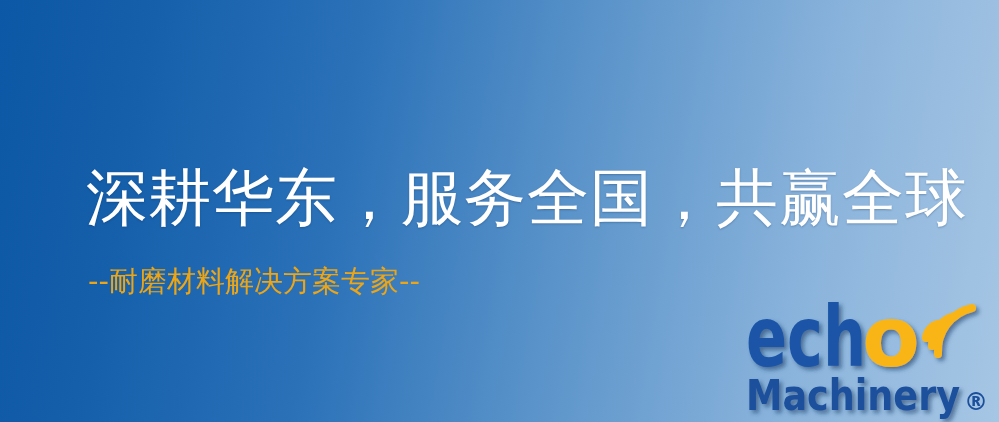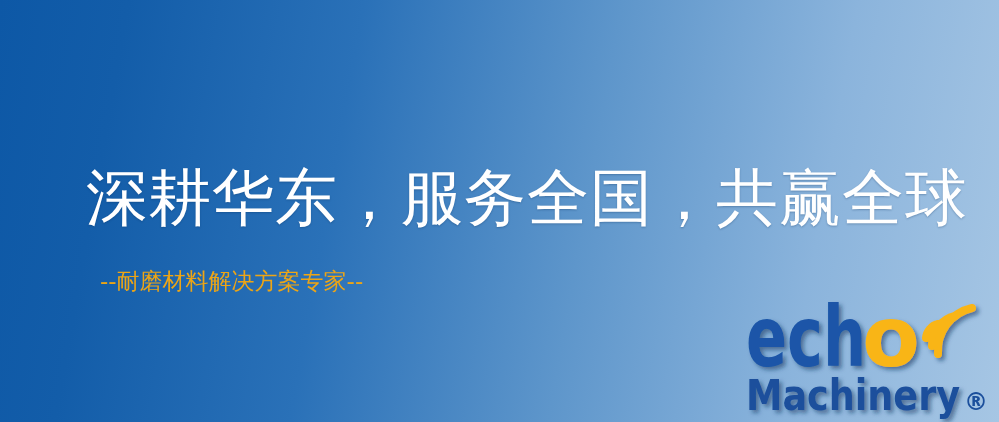--- a/index.html
+++ b/index.html
@@ -38,24 +38,24 @@
     letter-spacing: 1px;
     color: #ffffff;
     white-space: nowrap;
     text-shadow: 0 1px 2px rgba(10,45,90,0.30);
     margin-top: 10px;
   }
 
   
   #subtitle {
     position: absolute;
-    left: 100px;
+    left: 88px;
     top: 265px;
     font-family: "DejaVu Sans", "Liberation Sans", sans-serif;
-    font-size: 23px;
+    font-size: 29px;
     line-height: 32px;
     letter-spacing: 0px;
     color: #eda515;
     white-space: nowrap;
   }
 
   
   #logo {
     position: absolute;
     left: 744px;

